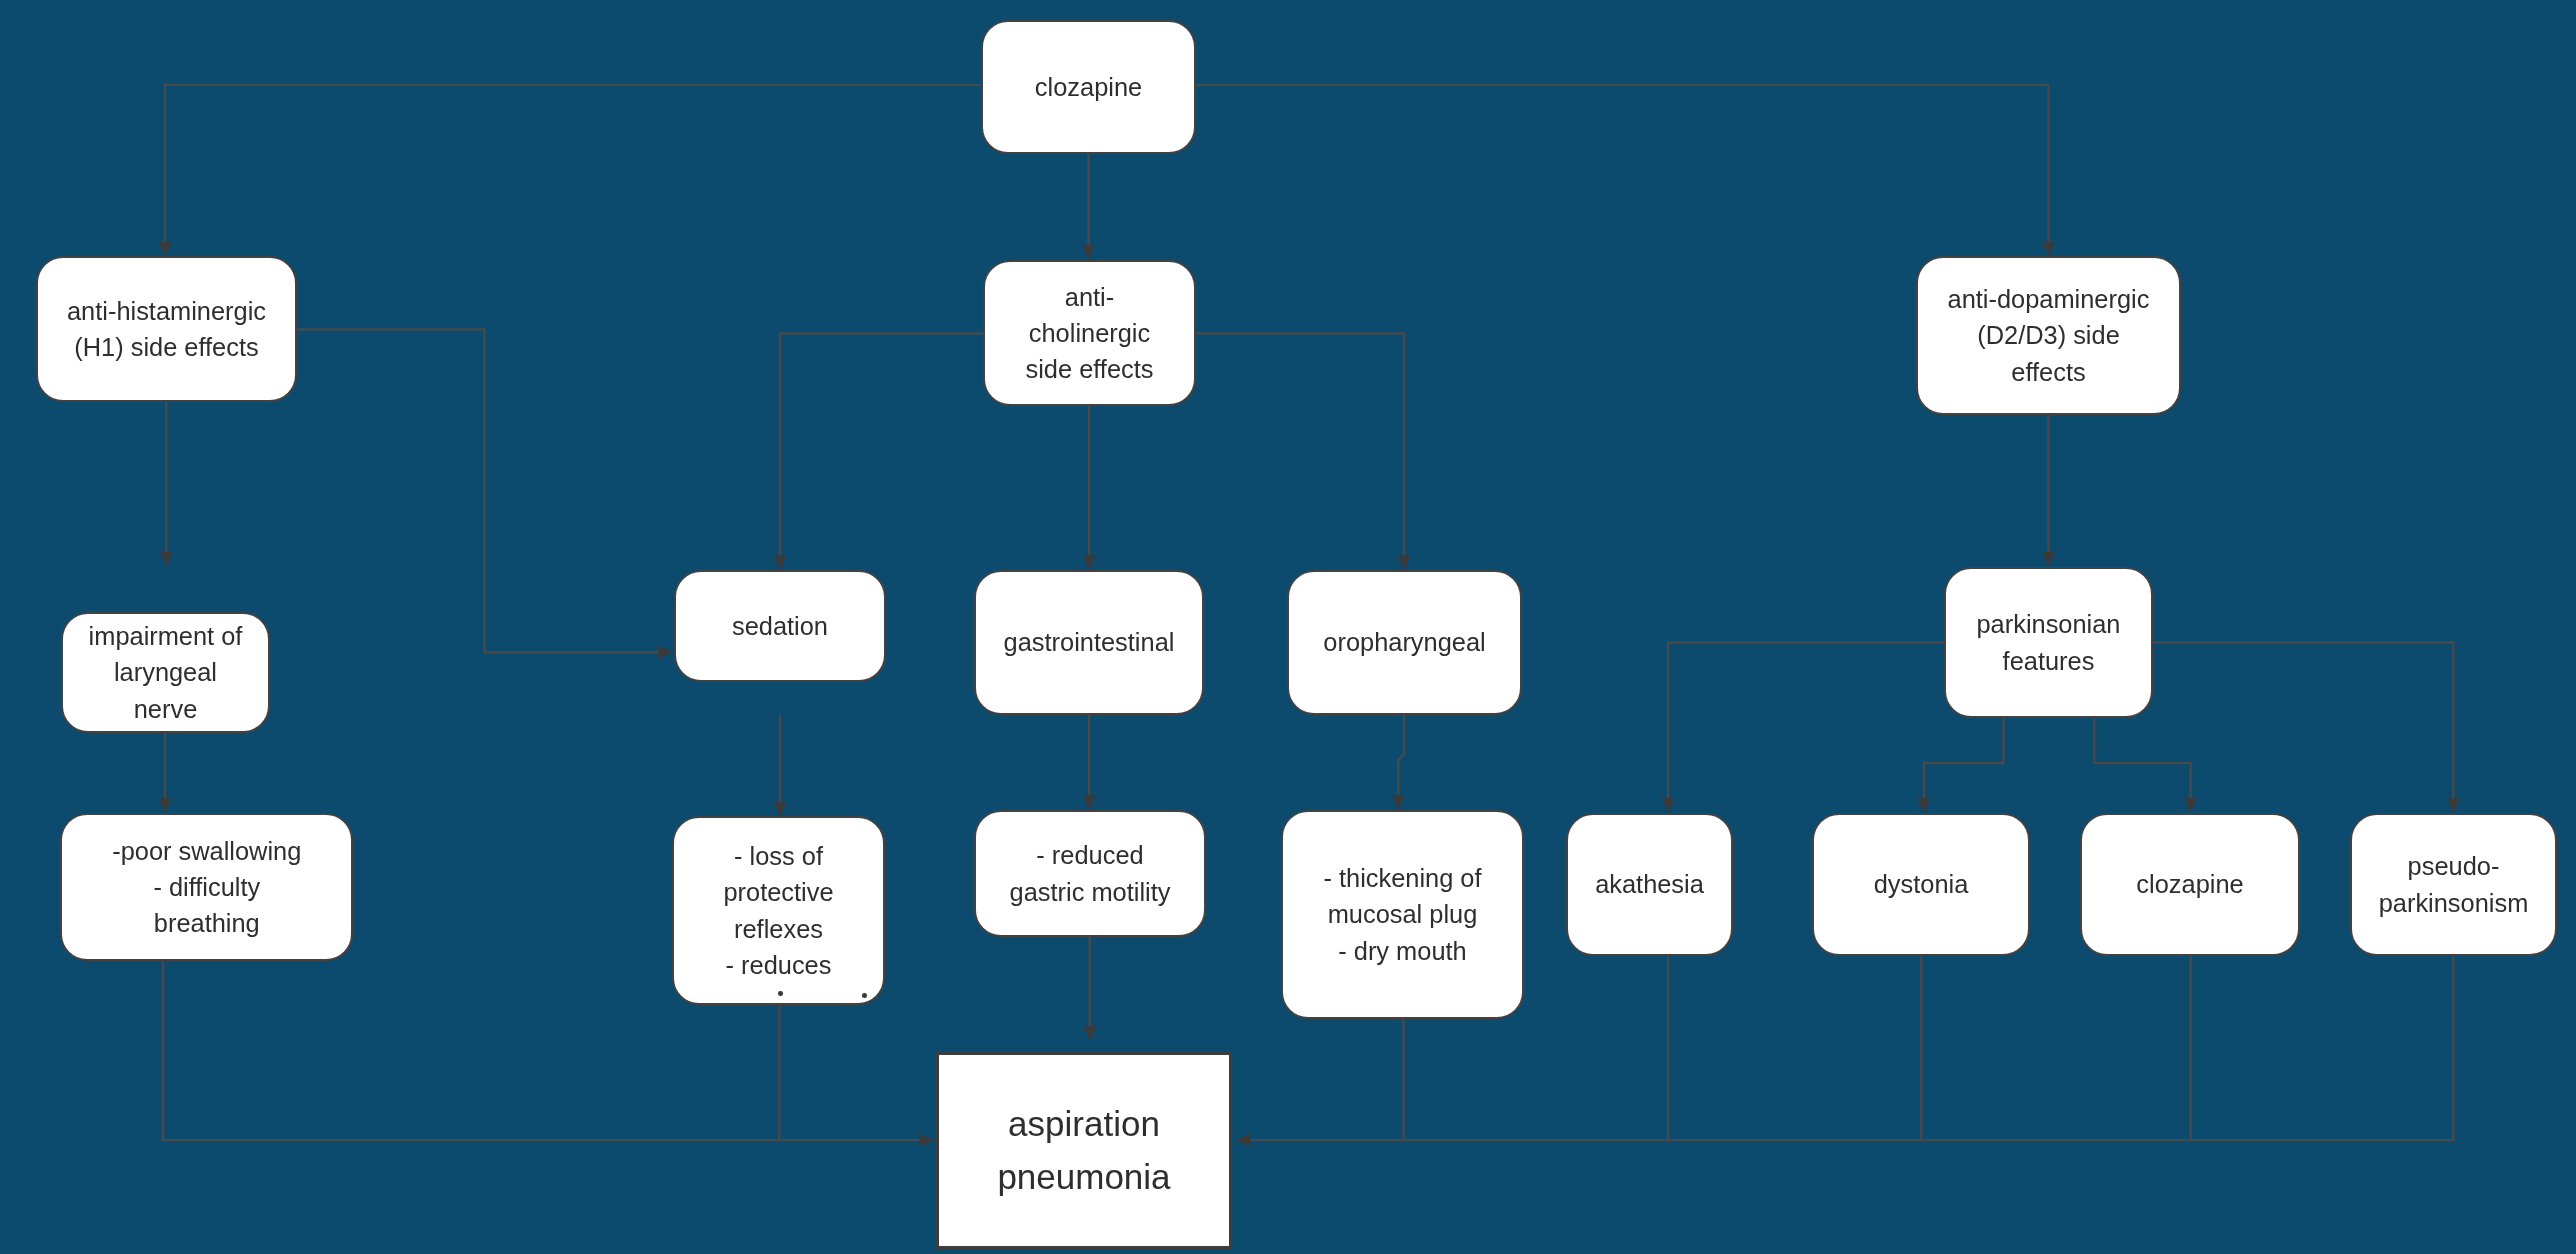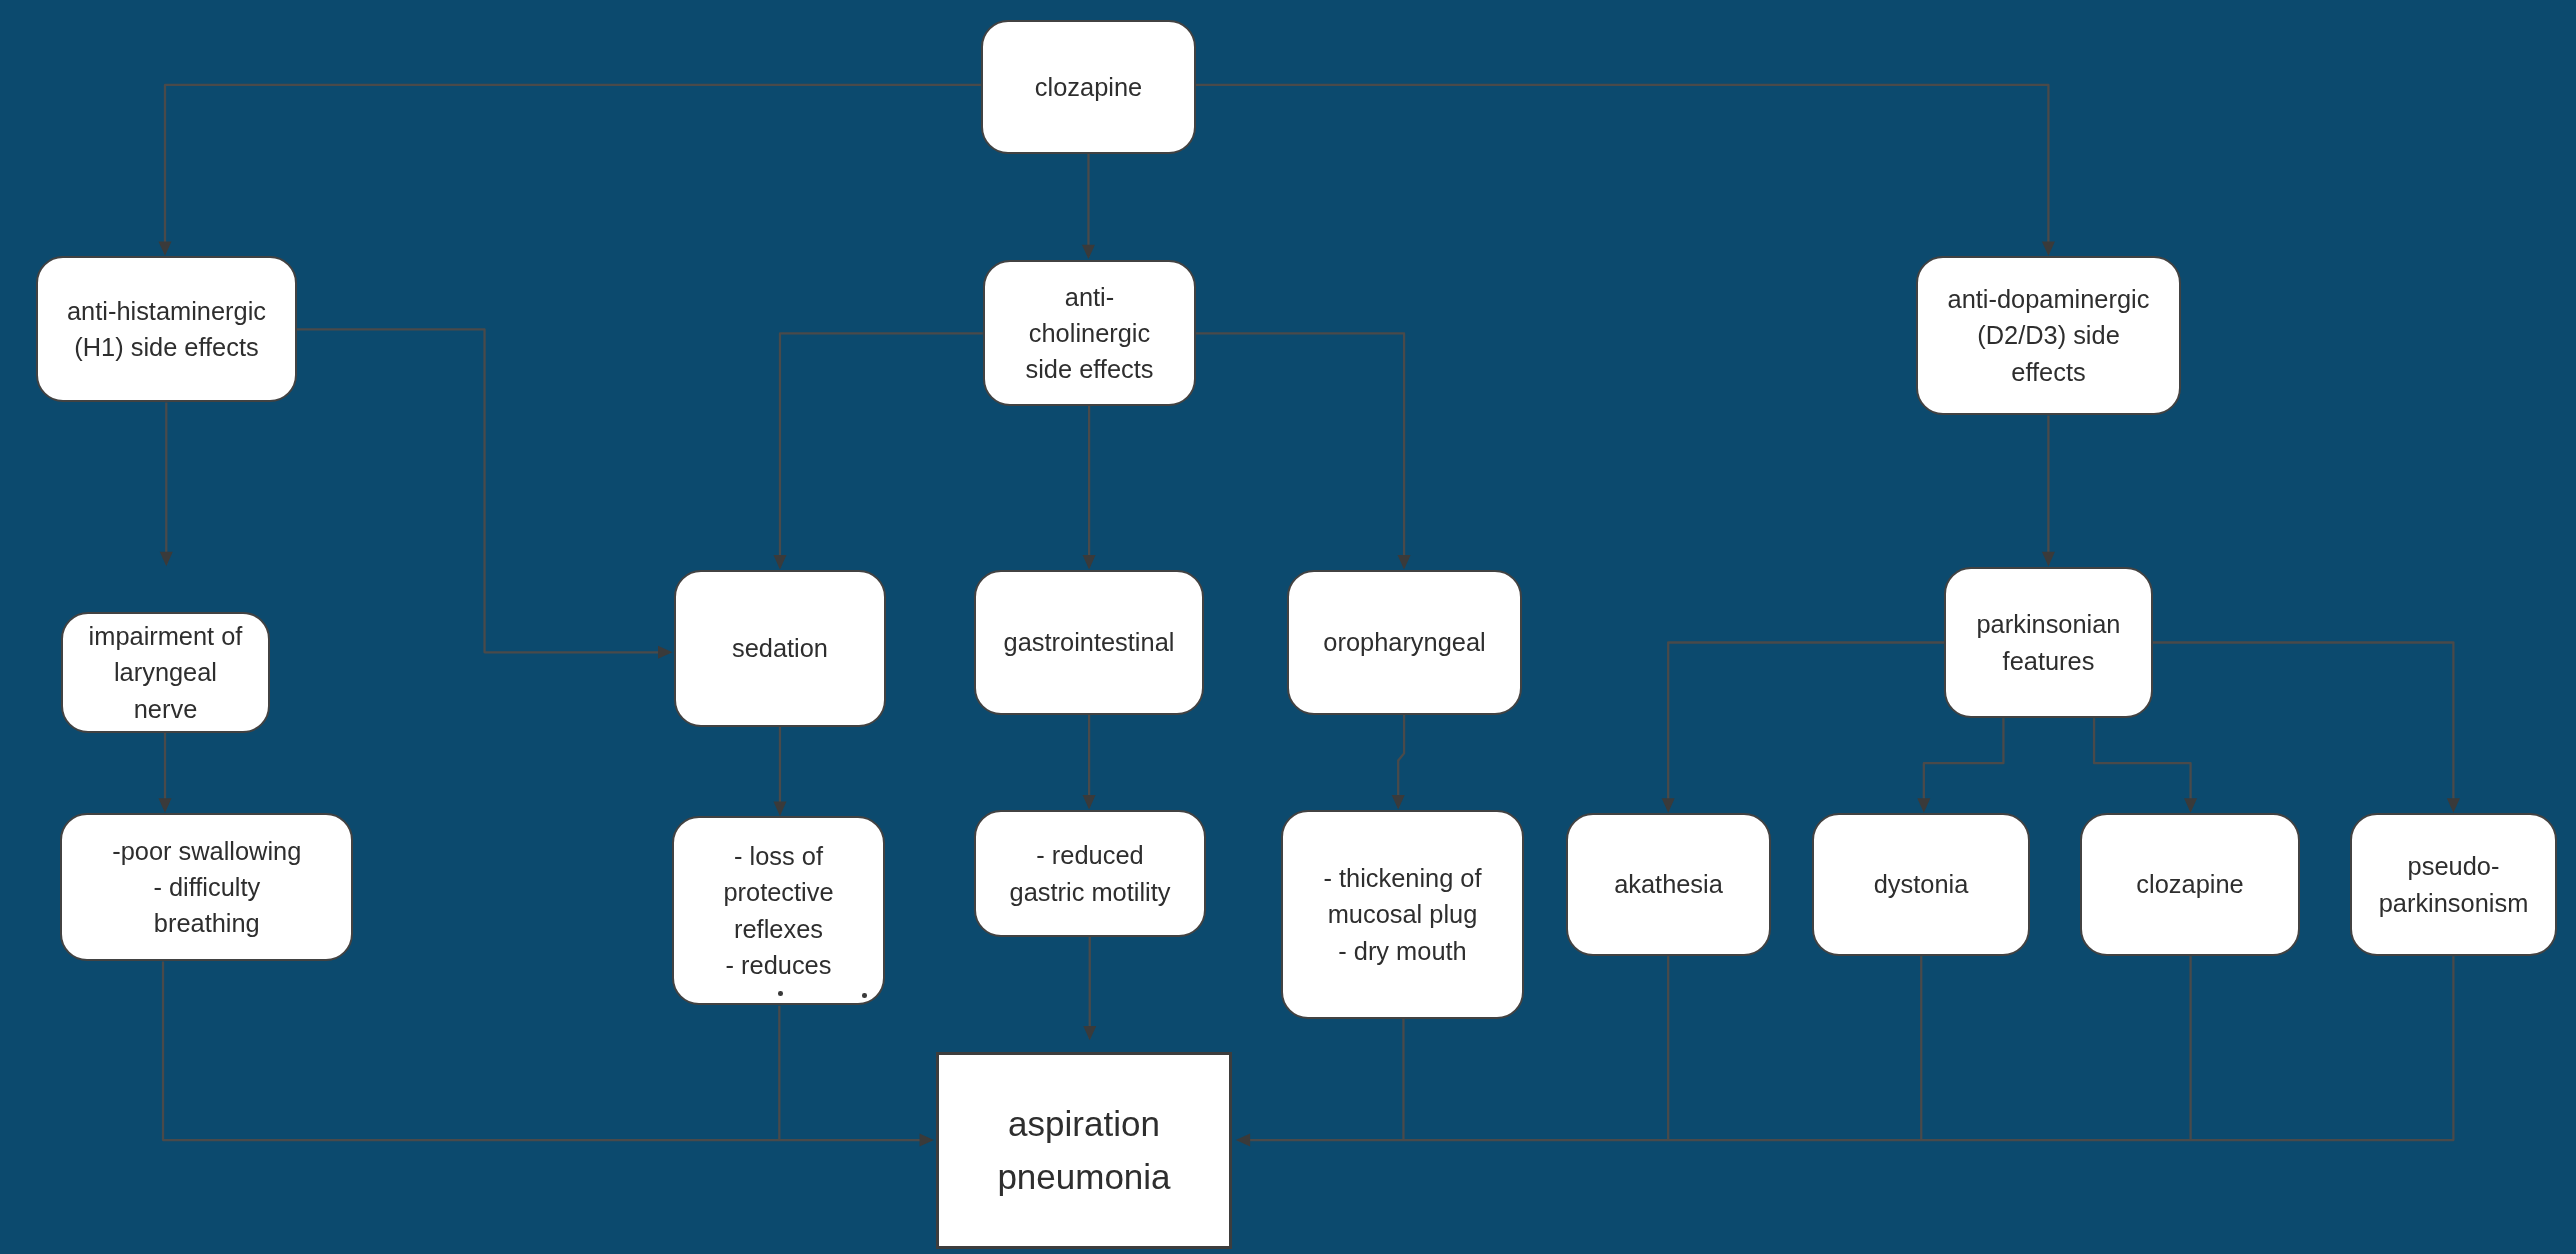--- a/index.html
+++ b/index.html
@@ -105,21 +105,21 @@
 side effects</div>
 
   <div class="node" style="left:1916px;top:256px;width:265px;height:159px;">anti-dopaminergic
 (D2/D3) side
 effects</div>
 
   <div class="node" style="left:61px;top:567px;width:209px;height:121px;margin-top:45px;">impairment of
 laryngeal
 nerve</div>
 
-  <div class="node" style="left:674px;top:570px;width:212px;height:157px;">sedation</div>
+  <div class="node" style="left:674px;top:570px;width:212px;height:112px;">sedation</div>
 
   <div class="node" style="left:974px;top:570px;width:230px;height:145px;">gastrointestinal</div>
 
   <div class="node" style="left:1287px;top:570px;width:235px;height:145px;">oropharyngeal</div>
 
   <div class="node" style="left:1944px;top:567px;width:209px;height:151px;">parkinsonian
 features</div>
 
   <div class="node" style="left:16.3px;top:813px;width:293px;height:148px;margin-left:44px;">-poor swallowing
 - difficulty
@@ -130,21 +130,21 @@
 reflexes
 - reduces</div>
 
   <div class="node" style="left:974px;top:810px;width:232px;height:127px;">- reduced
 gastric motility</div>
 
   <div class="node" style="left:1281px;top:810px;width:243px;height:209px;">- thickening of
 mucosal plug
 - dry mouth</div>
 
-  <div class="node" style="left:1566px;top:813px;width:205px;height:143px;text-align:right;">akathesia</div>
+  <div class="node" style="left:1566px;top:813px;width:167px;height:143px;text-align:right;">akathesia</div>
 
   <div class="node" style="left:1812px;top:813px;width:218px;height:143px;">dystonia</div>
 
   <div class="node" style="left:2080px;top:813px;width:220px;height:143px;">clozapine</div>
 
   <div class="node" style="left:2350px;top:813px;width:207px;height:143px;">pseudo-
 parkinsonism</div>
 
   <div class="node node--sharp" style="left:936px;top:1043px;width:296px;height:197px;margin-top:9px;">aspiration
 pneumonia</div>

